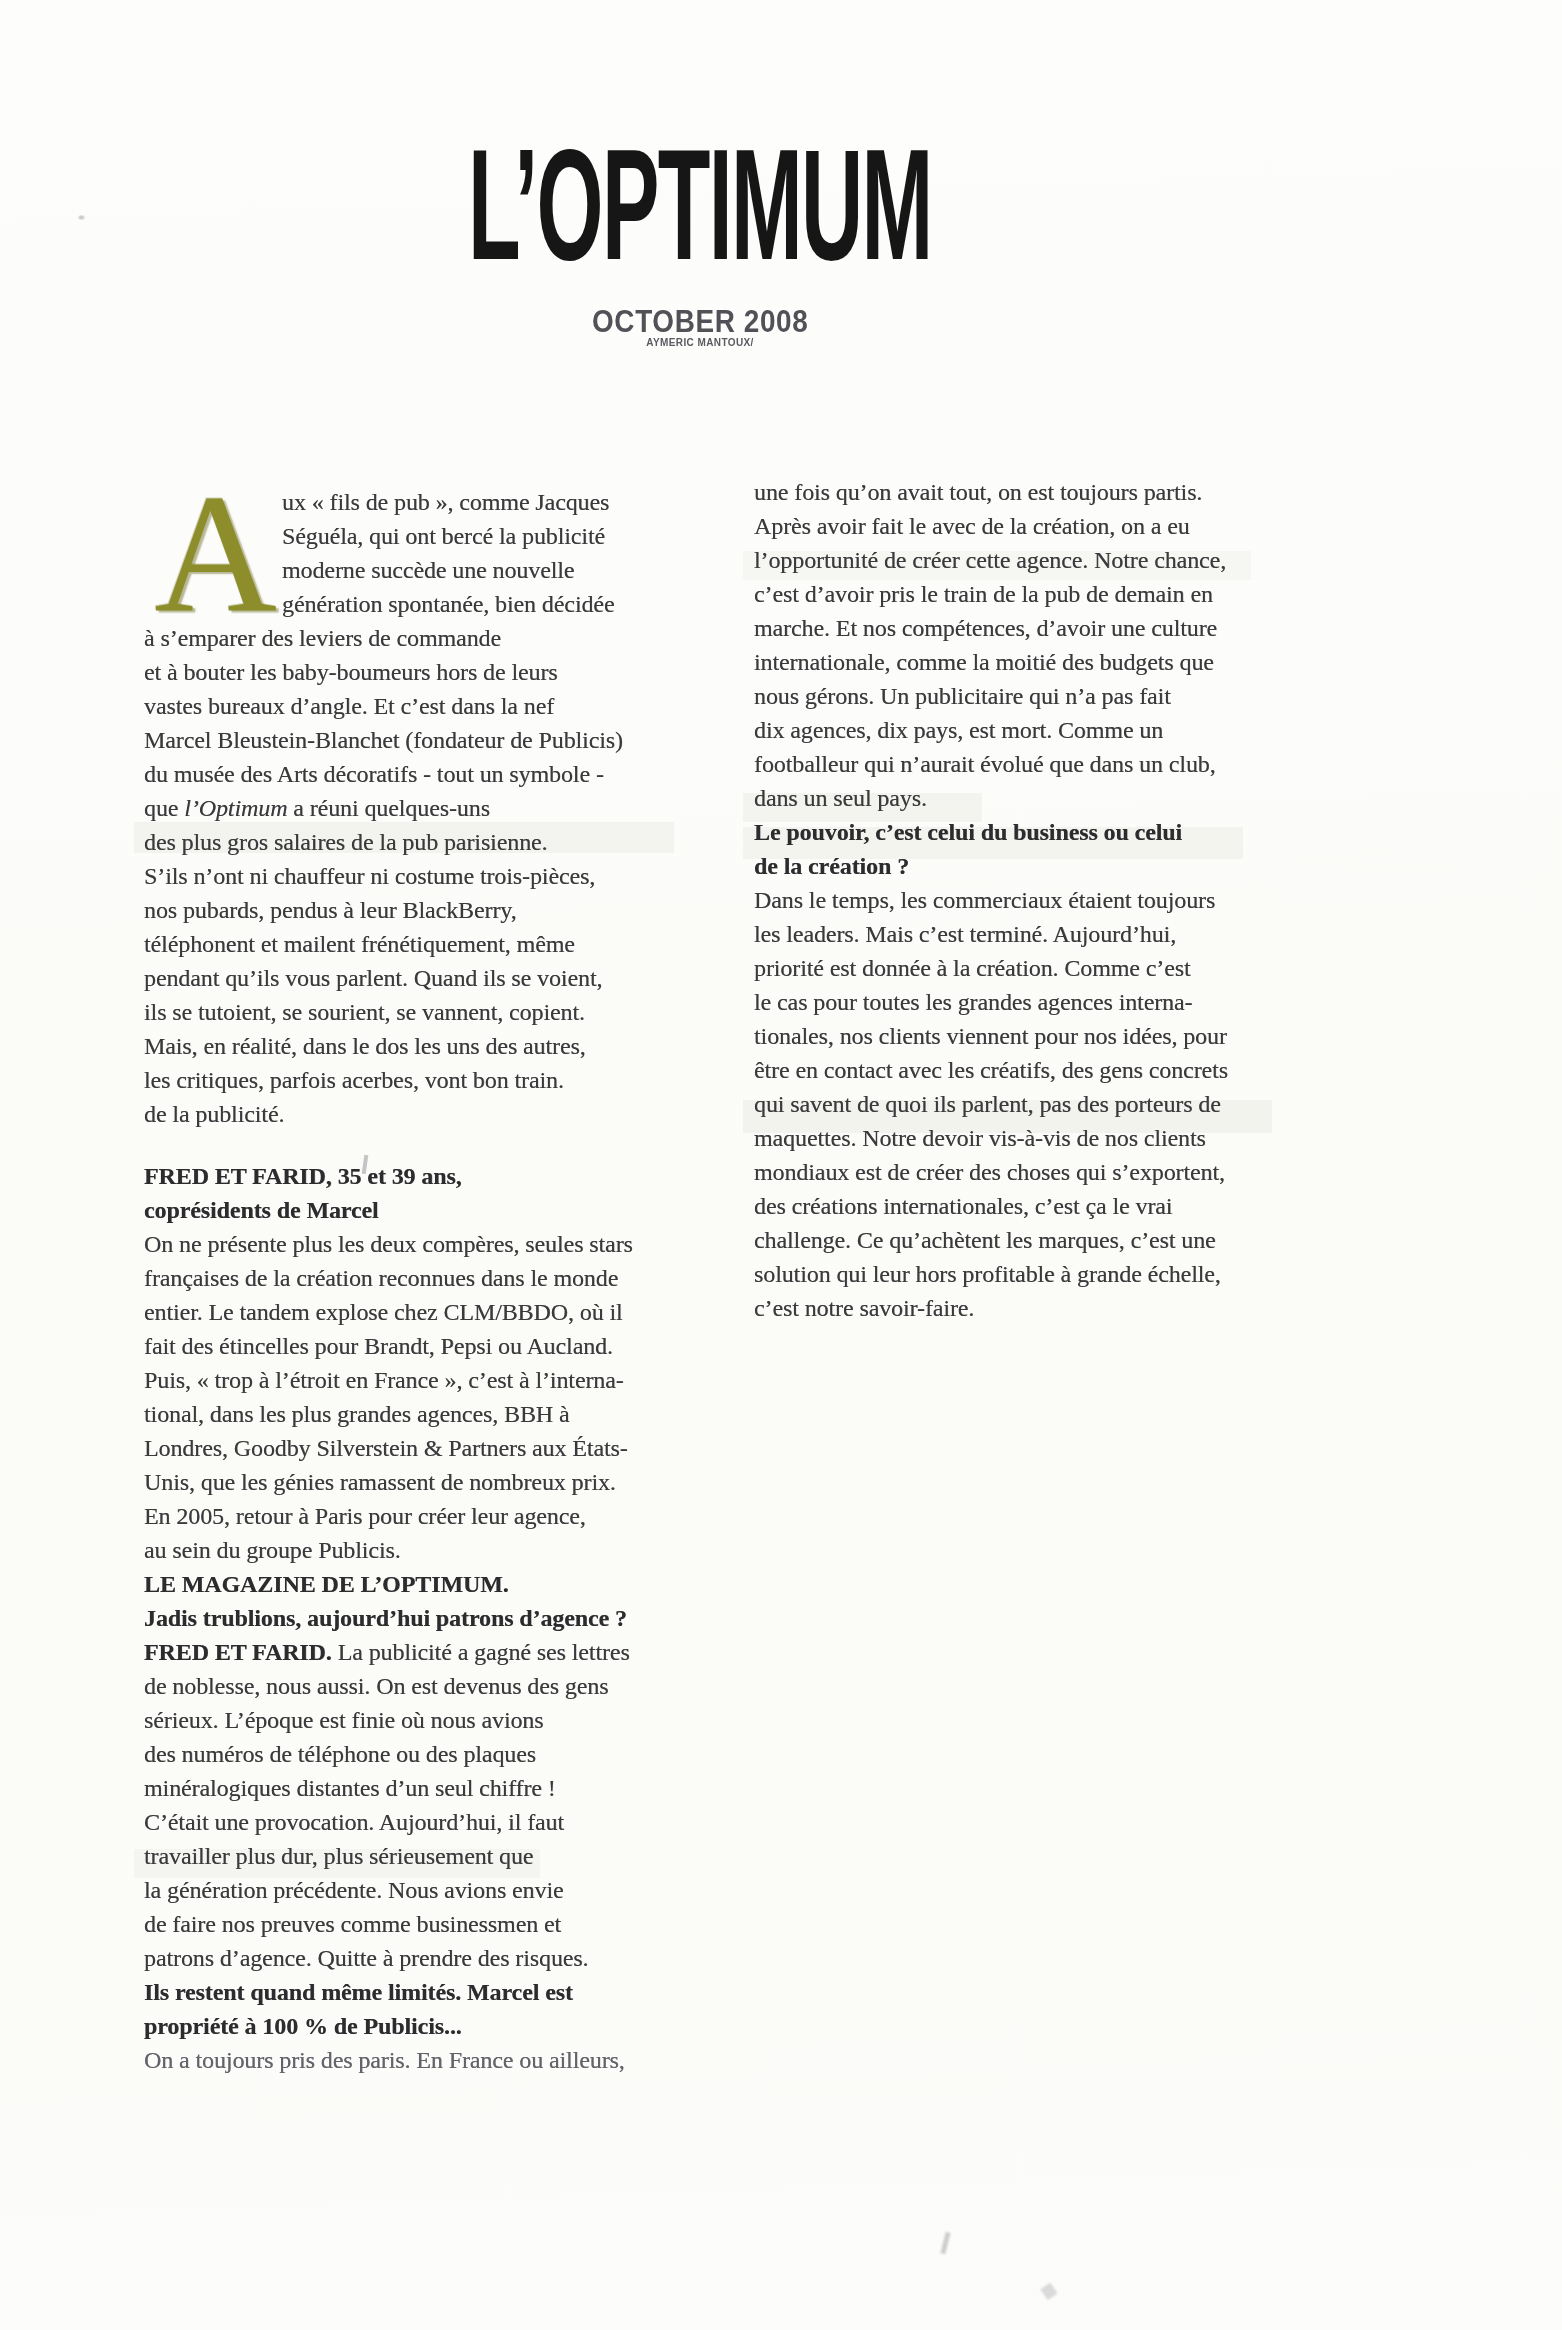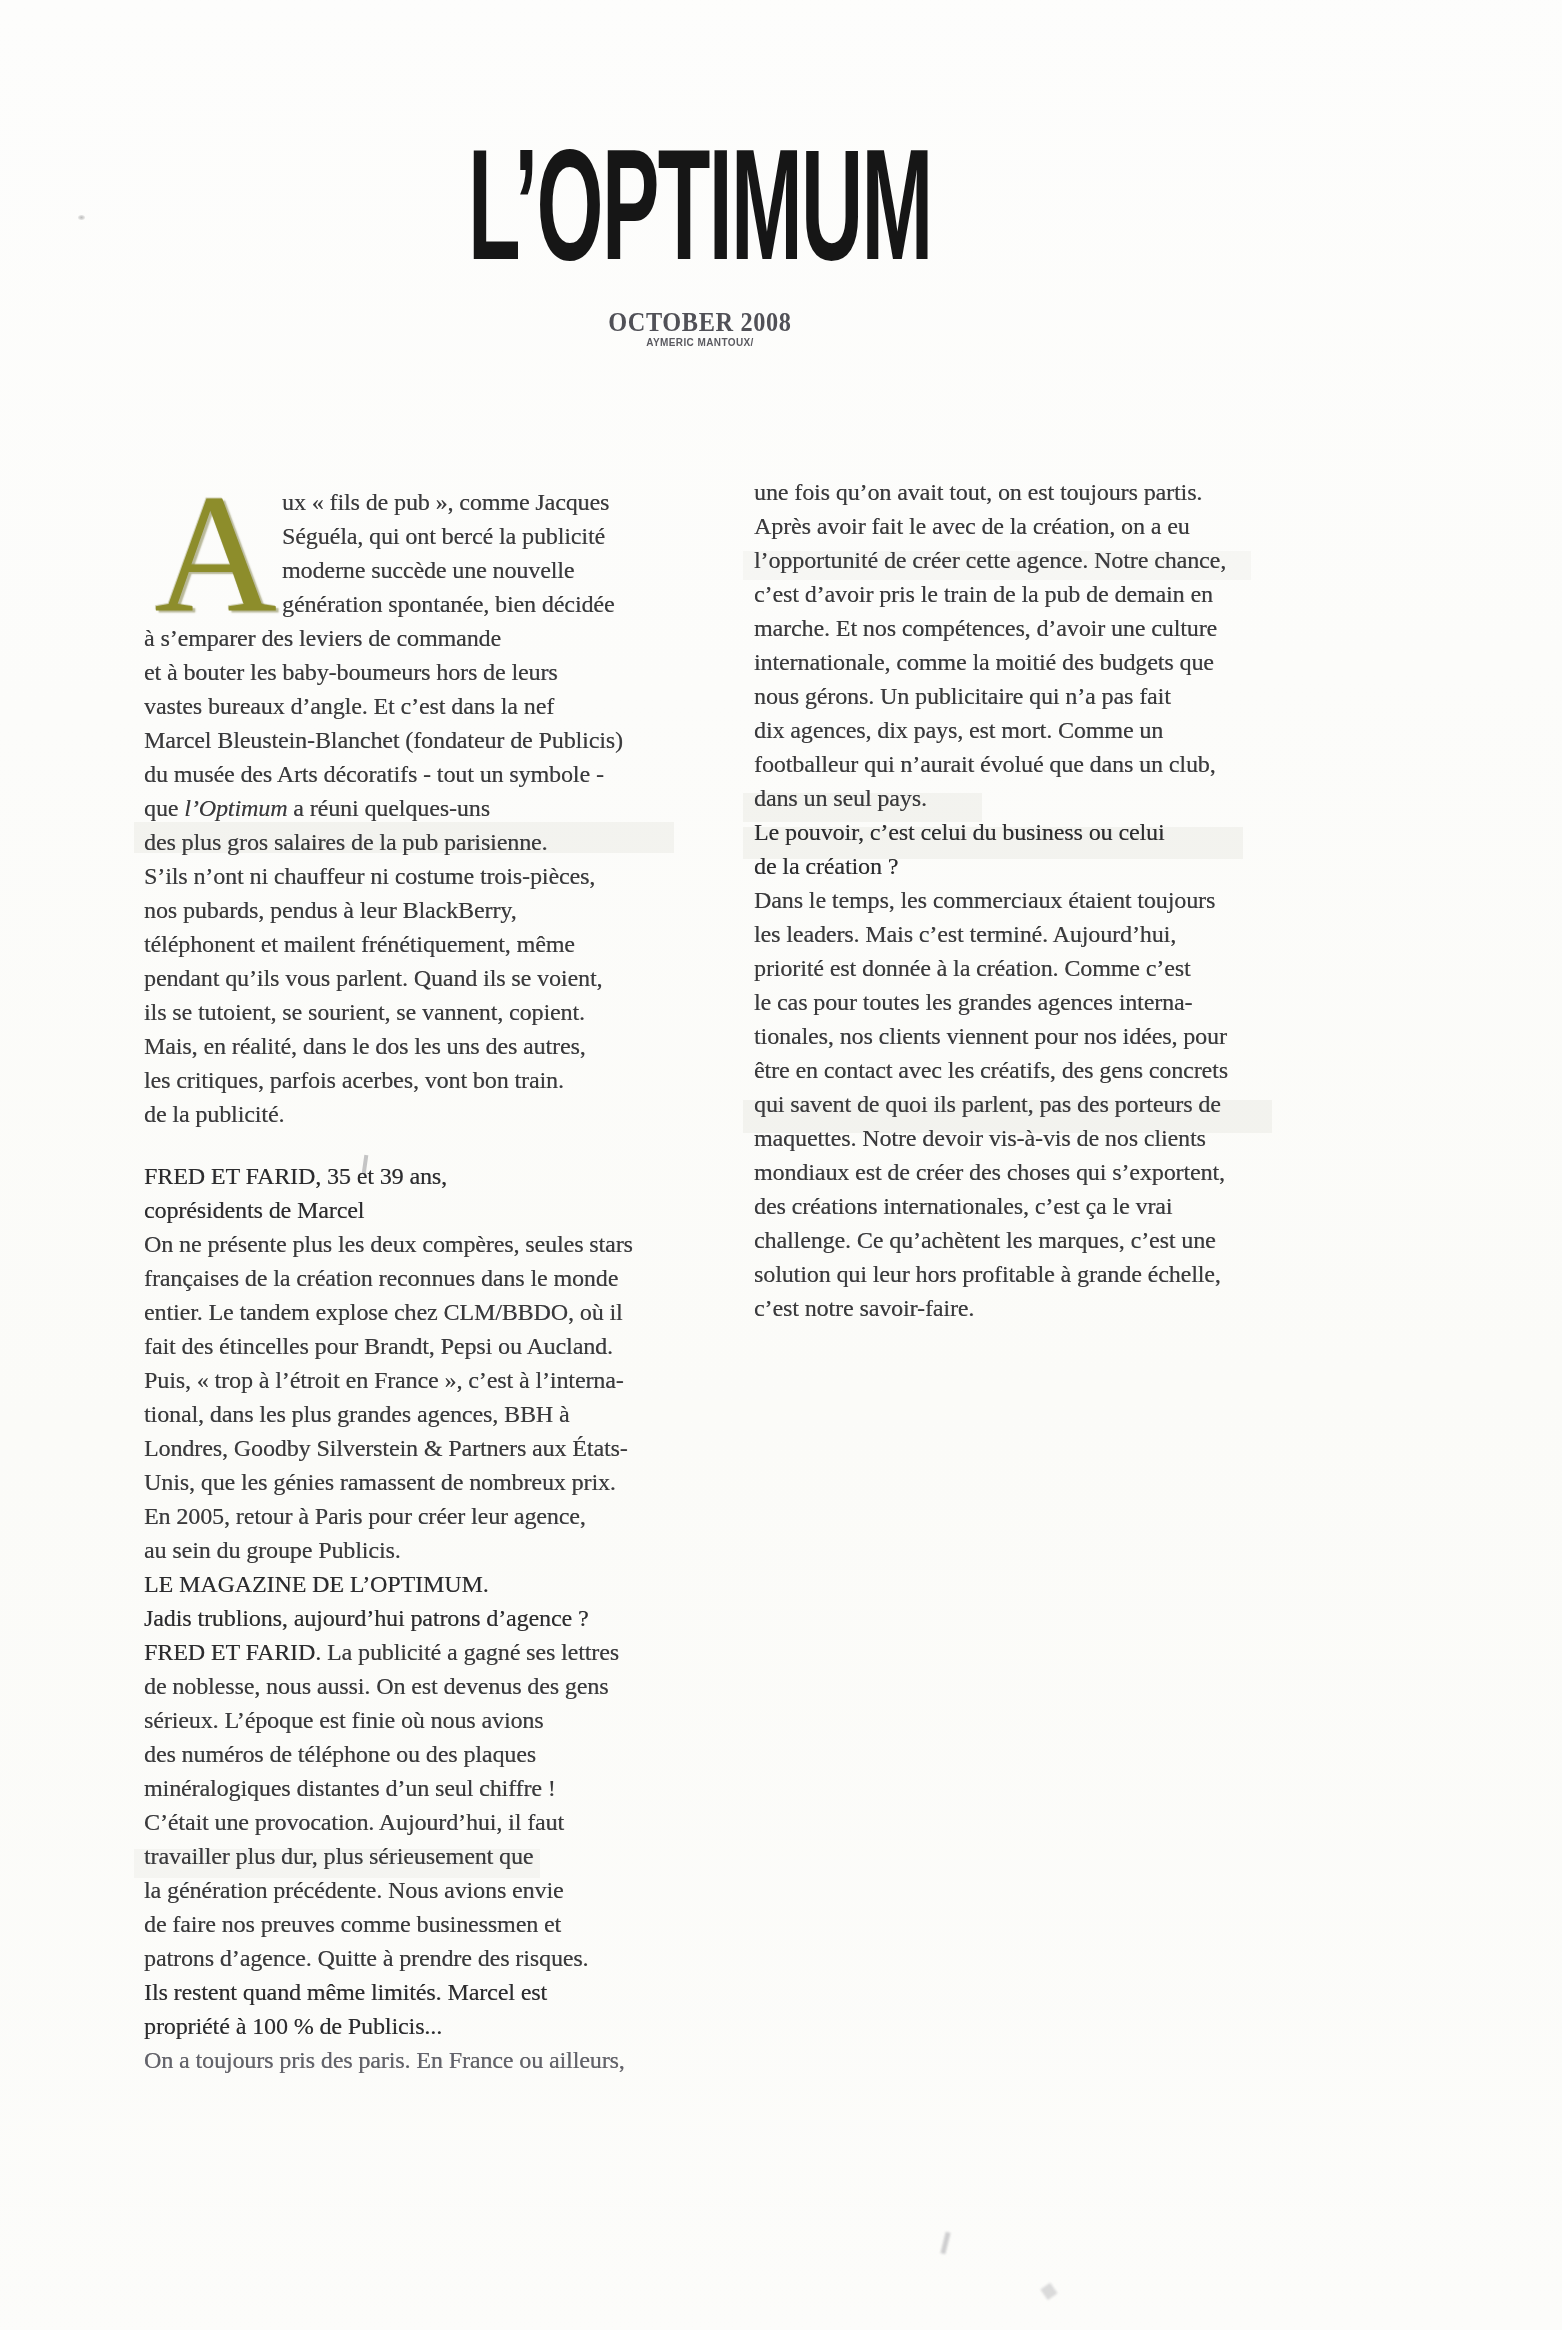--- a/index.html
+++ b/index.html
@@ -2,30 +2,30 @@
 <html style="font-size:11.6px"><head>
 <meta charset="utf-8">
 <title>L'OPTIMUM — scanned article</title>
 <style>
   html,body{margin:0;padding:0;background:#e8e8e8;}
   .page{position:relative;width:1563px;height:2330px;background:linear-gradient(178deg,#fdfdfc 0%,#fbfbf8 60%,#fcfcfa 100%);overflow:hidden;padding-left:24px;}
   
   .masthead{position:absolute;top:0;left:0;width:1400px;height:377px;text-align:center;z-index:3;}
   .logo{position:absolute;top:126px;left:0;width:100%;font-family:"Liberation Sans",sans-serif;font-weight:bold;font-size:154px;line-height:154px;letter-spacing:-0.02em;color:#161616;white-space:nowrap;}
   .logo-inner{display:inline-block;transform:scaleX(0.56) scaleY(1.02);transform-origin:center top;filter:blur(0.4px);}
-  .date{position:absolute;top:307px;left:0;width:100%;font-family:Liberation Serif, serif;font-weight:bold;font-size:27px;line-height:30.5px;letter-spacing:0.7px;color:#55555b;white-space:nowrap;}
+  .date{position:absolute;top:307px;left:0;width:100%;font-family:Liberation Sans, sans-serif;font-weight:bold;font-size:31px;line-height:30.5px;letter-spacing:0.7px;color:#55555b;white-space:nowrap;}
   .date-inner{display:inline-block;transform:scaleX(.9);transform-origin:center top;filter:blur(0.7px) contrast(1.1);}
   .byline{position:absolute;top:335px;left:0;width:100%;font-family:"Liberation Sans",sans-serif;font-weight:bold;font-size:10px;line-height:16px;letter-spacing:0.4px;color:#5a5a60;filter:blur(0.4px);white-space:nowrap;}
   
   .column{position:absolute;font-family:"Liberation Serif",serif;font-size:24px;line-height:34px;letter-spacing:-0.1px;color:#3a3a3c;text-shadow:0.3px 0.3px 0.5px rgba(45,45,48,.55);filter:blur(0.3px);z-index:2;}
   .col-left{left:144px;top:485px;width:580px;}
   .col-right{left:754px;top:475px;width:595px;}
   .line{white-space:nowrap;height:34px;}
   .line.gap{margin-top:27.6px;}
-  .seg-b{font-weight:normal;color:#2c2c2e;margin-top:24px;}
+  .seg-b{font-weight:bold;color:#2c2c2e;margin-top:24px;}
   .seg-i{font-style:italic;}
   .seg-f{color:#63636b;filter:blur(0.3px);}
   .dropcap{float:left;width:138px;height:135px;box-sizing:border-box;padding-left:10.2px;font-family:"Liberation Serif",serif;font-size:170px;line-height:139px;color:#8d8d2b;text-shadow:2.9px 1.5px 1.5px rgba(100,100,30,.45), -0.7px -0.7px 0.7px rgba(120,120,40,.35);filter:blur(0.3px);}
   
   .band{position:absolute;background:#ebebe5;opacity:.55;z-index:1;}
   .artifact{position:absolute;z-index:1;}
   #art-dot{left:78px;top:215px;width:6.5px;height:5.1px;background:radial-gradient(#9a9a9a,rgba(160,160,160,0));opacity:.65;border-radius:50%;}
   #art-dash{left:363px;top:1155px;width:4.4px;height:19px;background:#8f8f92;opacity:.5;transform:rotate(8deg);filter:blur(0.7px);}
   #art-slash1{left:943px;top:2232px;width:5.1px;height:22px;background:#97979c;opacity:.45;transform:rotate(14deg);filter:blur(0.9px);}
   #art-slash2{left:1043px;top:2285px;width:11.6px;height:13px;background:#a8a8ac;opacity:.4;transform:rotate(-35deg);filter:blur(1.1px);}

